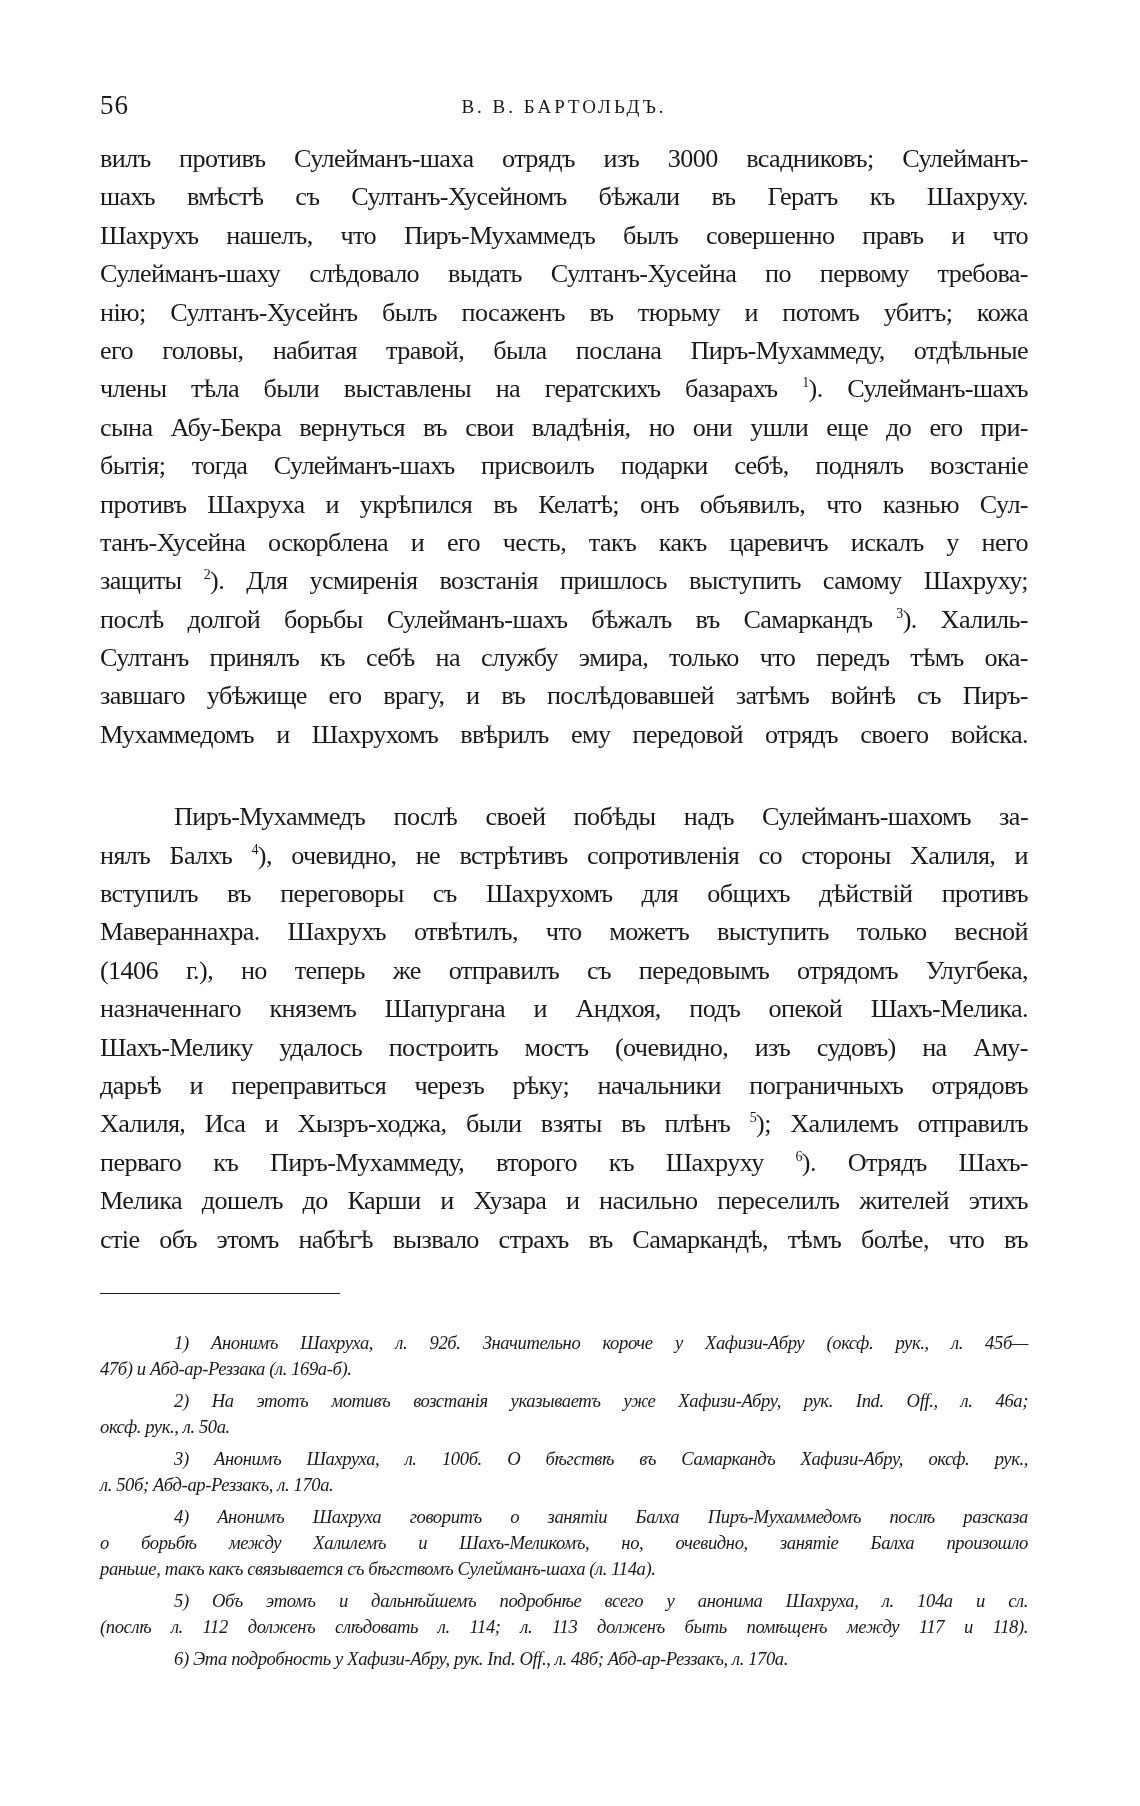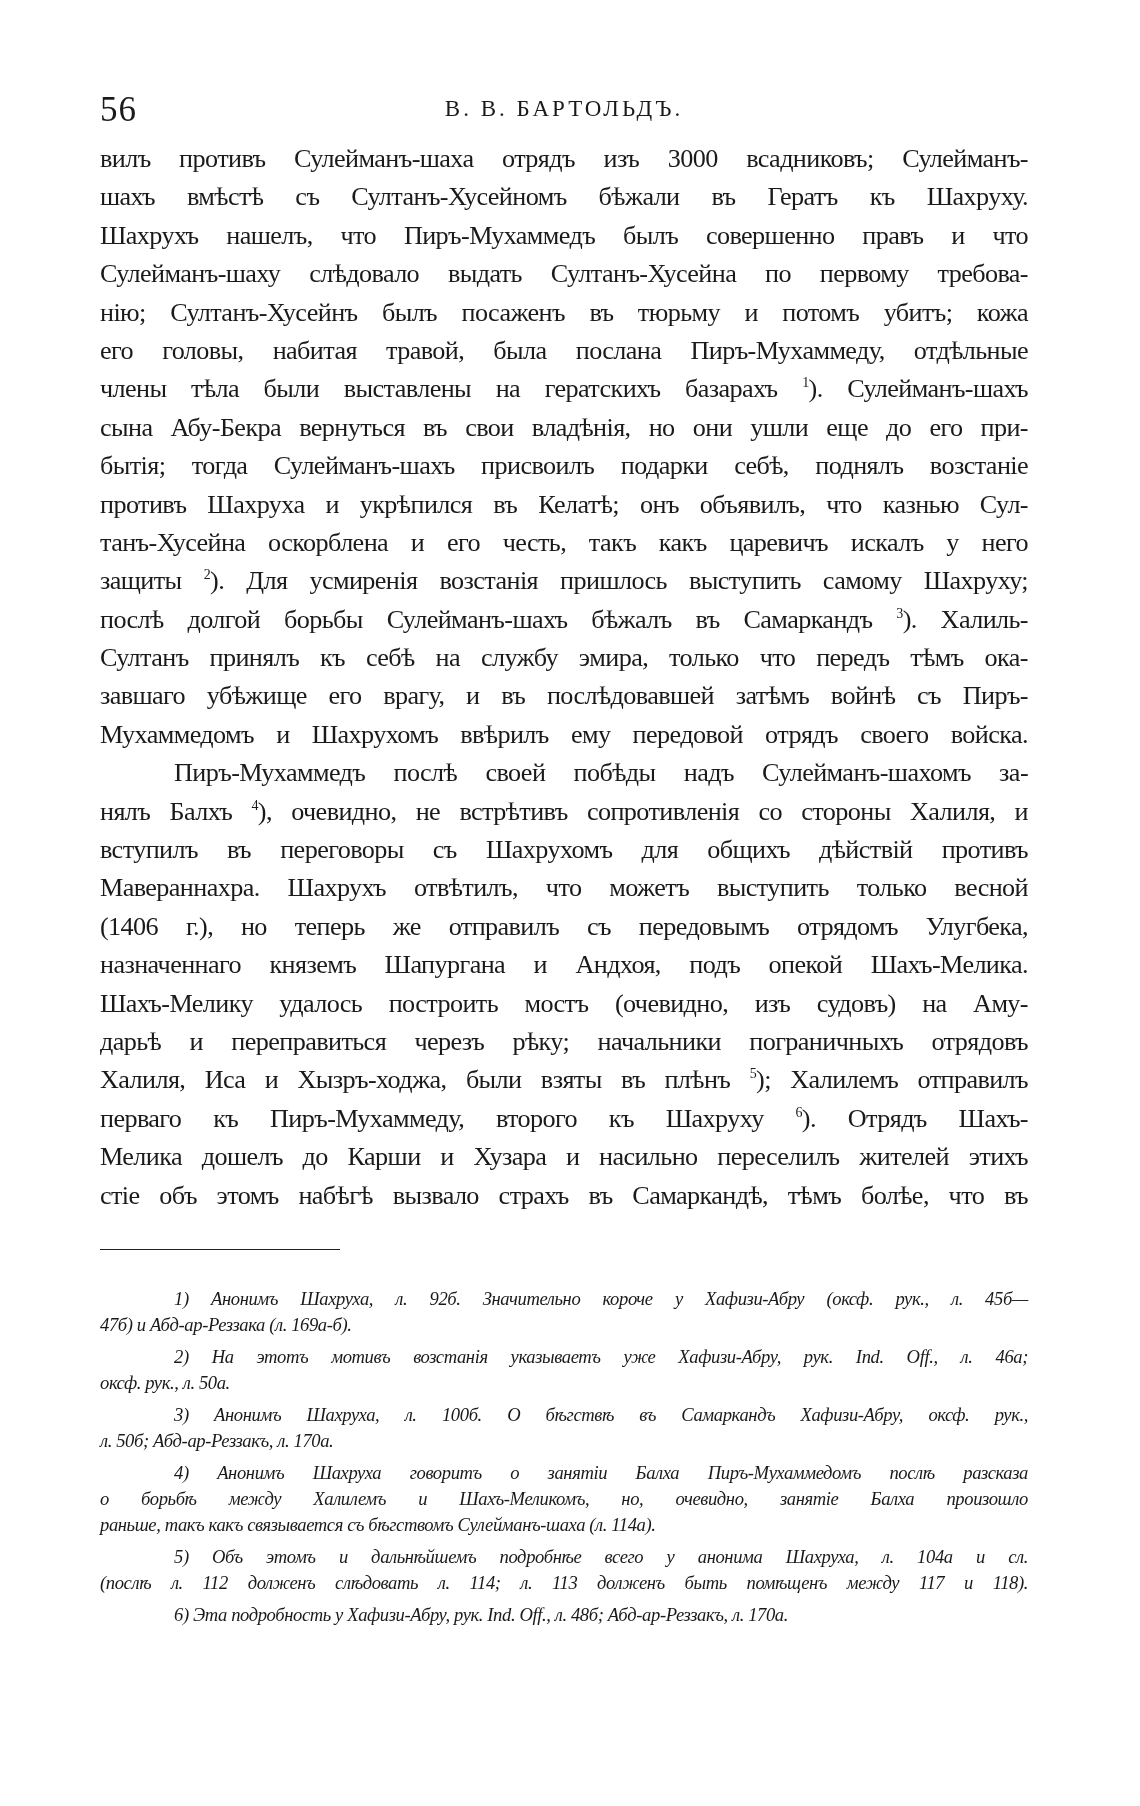--- a/index.html
+++ b/index.html
@@ -22,48 +22,49 @@
       width: 928px;
     }
     .running-head {
       position: relative;
       height: 36px;
     }
     .page-number {
       position: absolute;
       left: 0;
       top: 0;
-      font-size: 35px;
+      font-size: 27px;
       letter-spacing: 1px;
     }
     .header-title {
       position: absolute;
       left: 0;
       right: 0;
       top: 6px;
       text-align: center;
-      font-size: 23px;
+      font-size: 19px;
       letter-spacing: 3px;
     }
     .body-text {
       margin-top: 14px;
     }
     .line {
       display: block;
       height: 38.4px;
       line-height: 38.4px;
       font-size: 26.2px;
       white-space: nowrap;
       text-align: justify;
       text-align-last: justify;
       font-stretch: condensed;
       letter-spacing: -0.6px;
     }
     .line.indent {
       padding-left: 74px;
+      margin-top: 44px;
     }
     sup {
       font-size: 14px;
       line-height: 0;
       vertical-align: super;
     }
     .footnote-rule {
       width: 240px;
       height: 0;
       border-top: 1.5px solid #222;

